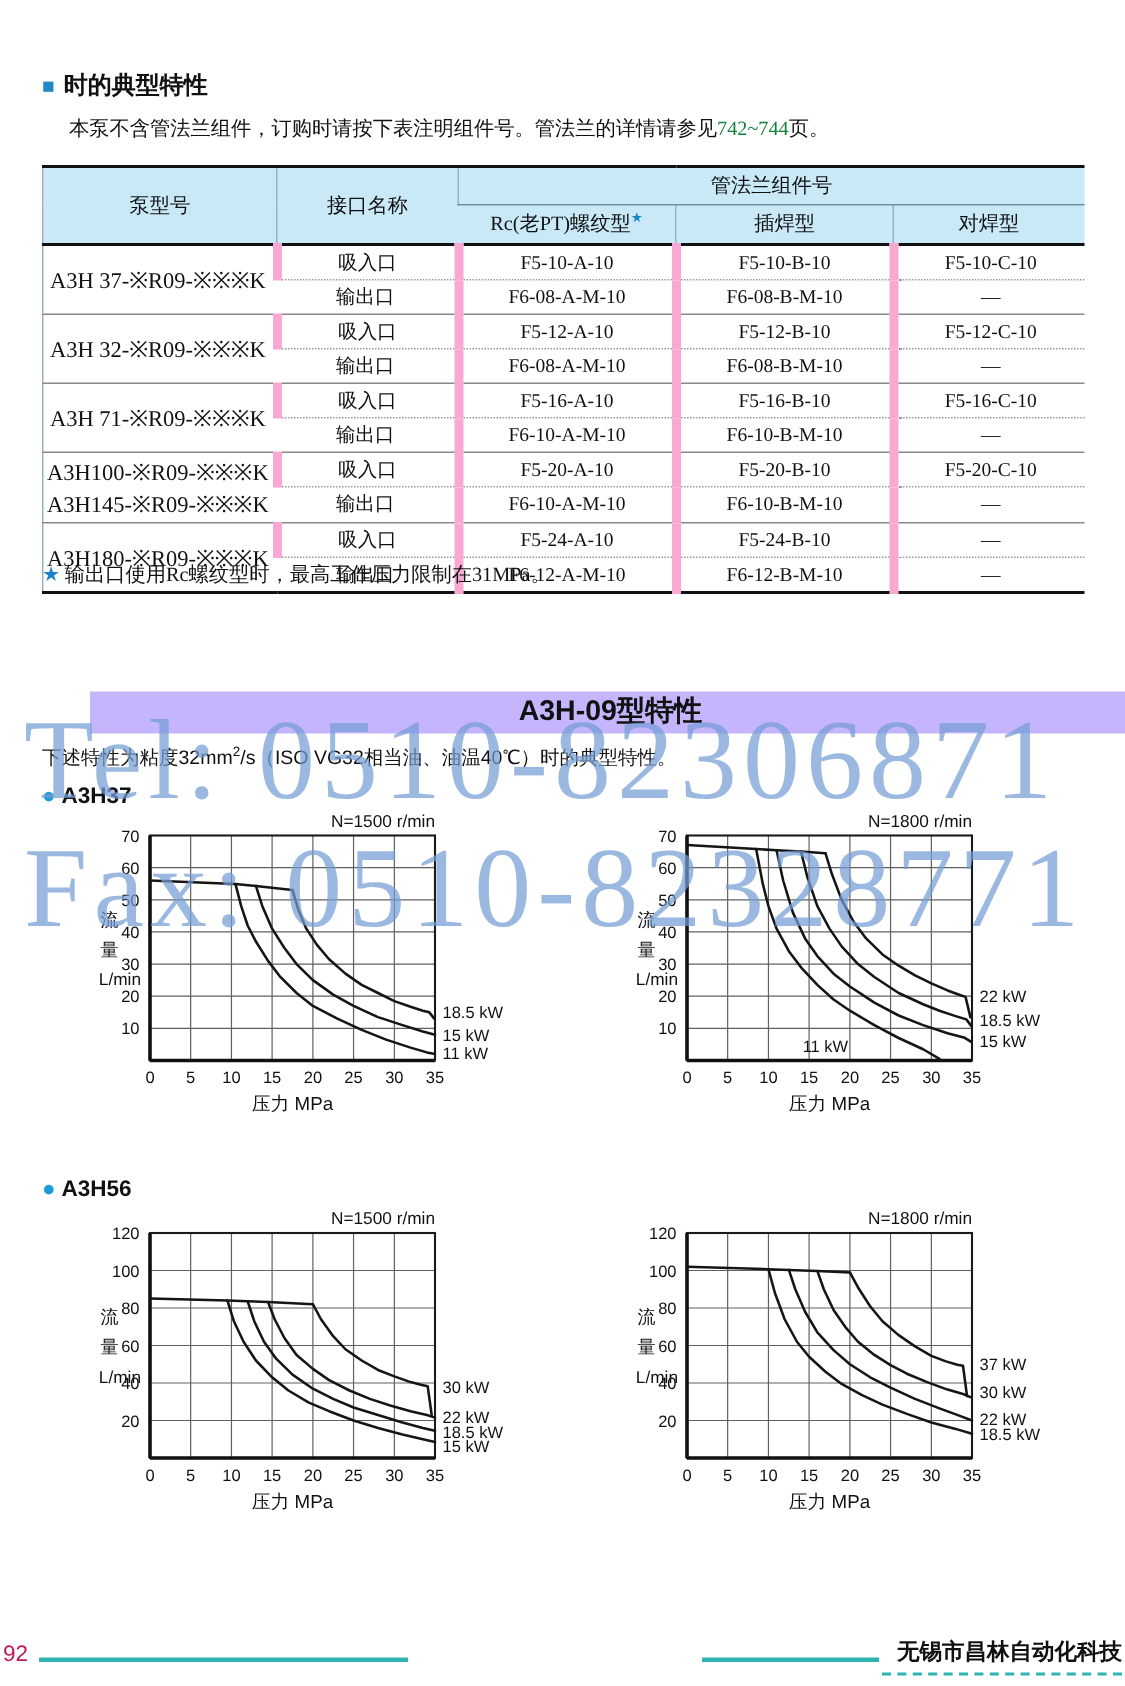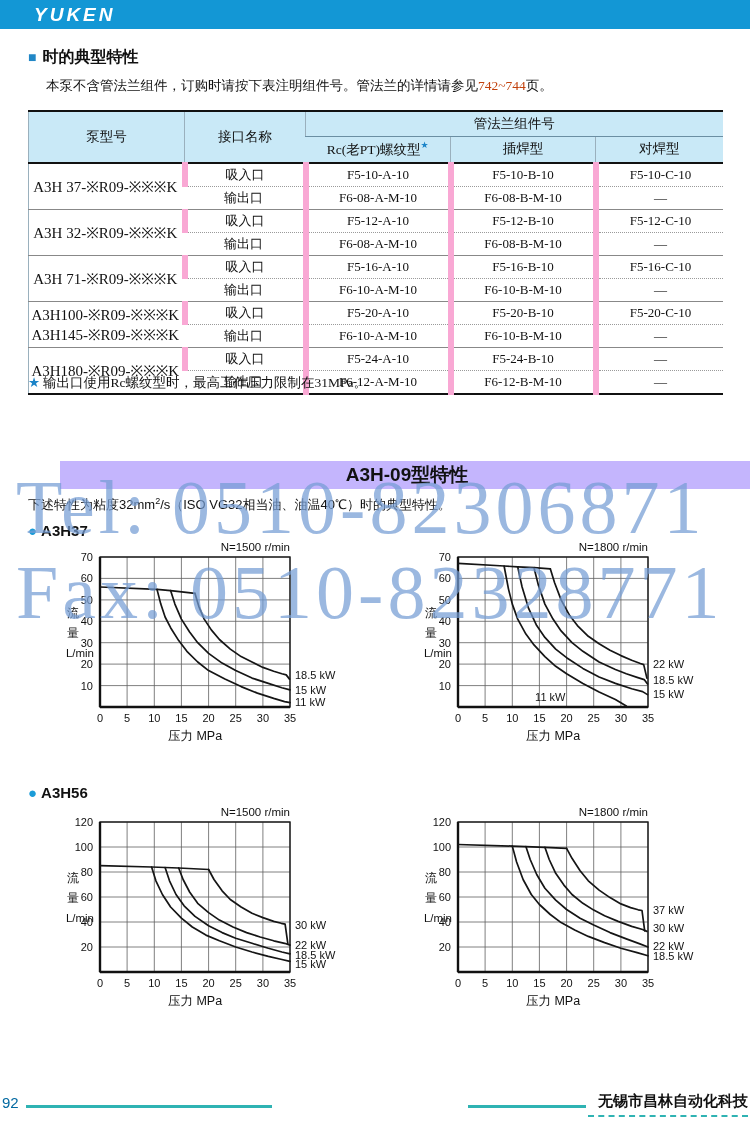--- a/index.html
+++ b/index.html
@@ -13,21 +13,21 @@
   .top-band { position:absolute; left:0; top:0; width:750px; height:29px; background:#1397d5; }
   .yuken-logo {
     position:absolute; left:34px; top:3px; width:150px; height:23px;
     color:#fff; font-family:"Liberation Sans", sans-serif; font-weight:bold;
     font-size:19px; letter-spacing:3px; font-style:italic; line-height:23px;
   }
   
   .sec-title { position:absolute; left:28px; top:47px; font-family:"Liberation Sans",sans-serif; font-weight:bold; font-size:16px; }
   .sec-title .sq { color:#2187c6; font-size:14px; margin-right:6px; }
   .intro { position:absolute; left:46px; top:77px; font-size:13.5px; }
-  .intro .pages { color:#c2410c; }
+  .intro .pages { color:#15803d; }
   
   .flange-table-wrap { position:absolute; left:28px; top:110px; width:694px; }
   table { border-collapse:collapse; width:694px; table-layout:fixed; font-size:13px; }
   col.c1{width:156px} col.c2{width:121px} col.c3{width:145px} col.c4{width:145px} col.c5{width:127px}
   thead th { background:#c9e9f7; font-weight:normal; font-size:13.5px; padding:3px 2px; }
   thead tr.h1 th { border-bottom:1px solid #6b8fa3; }
   thead tr.h1 th.span-top { border-bottom:1px solid #6b8fa3; }
   thead tr.h1 th.rowspan2 { border-bottom:2.5px solid #111; }
   thead tr.h2 th { border-bottom:2.5px solid #111; }
   table, th, td { border-left:1px solid #9ab0bd; }
@@ -57,40 +57,37 @@
   .ch1 { left:402px; top:539px; }
   .ch2 { left:44px;  top:804px; }
   .ch3 { left:402px; top:804px; }
   
   .wm { position:absolute; left:0; width:750px; white-space:nowrap; overflow:hidden;
     font-family:"Liberation Serif", serif; font-size:76px; line-height:1.05;
     color:rgba(116,156,212,0.72); z-index:40; pointer-events:none; letter-spacing:4px; }
   .wm-tel { top:468px; left:16px; }
   .wm-fax { top:553px; left:16px; }
   
-  .pageno { position:absolute; left:2px; top:1094px; font-family:"Liberation Sans",sans-serif; font-size:15px; color:#0369a1; }
+  .pageno { position:absolute; left:2px; top:1094px; font-family:"Liberation Sans",sans-serif; font-size:15px; color:#be185d; }
   .foot-line { position:absolute; top:1105px; height:2.5px; background:#2fb3b3; }
   .fl1 { left:26px; width:246px; }
   .fl2 { left:468px; width:118px; }
   .foot-center { position:absolute; left:283px; top:1090px; width:190px; text-align:center;
     font-family:"Liberation Sans",sans-serif; font-weight:bold; font-size:13.5px; line-height:16px; color:#111; }
   .a3h-mark { font-family:"Liberation Serif",serif; font-weight:900; font-size:16px; letter-spacing:2px;
     text-shadow:1px 1px 0 #aaa; margin-right:2px; }
   .foot-company { position:absolute; left:588px; top:1092px; width:160px;
     font-family:"Liberation Sans",sans-serif; font-weight:bold; font-size:15px; color:#111;
     border-bottom:2px dashed #2fb3b3; padding-bottom:4px; text-align:right; }
 </style>
 </head>
 <body>
 
 <div class="page">
 
-  <div class="top-band">
-    <div class="yuken-logo">YUKEN</div>
-  </div>
 
   <div class="sec-title">
     <span class="sq">■</span><span>时的典型特性</span>
   </div>
 
   <div class="intro">
     <span>本泵不含管法兰组件，订购时请按下表注明组件号。管法兰的详情请参见</span><span class="pages">742~744</span><span>页。</span>
   </div>
 
   <div class="flange-table-wrap">

